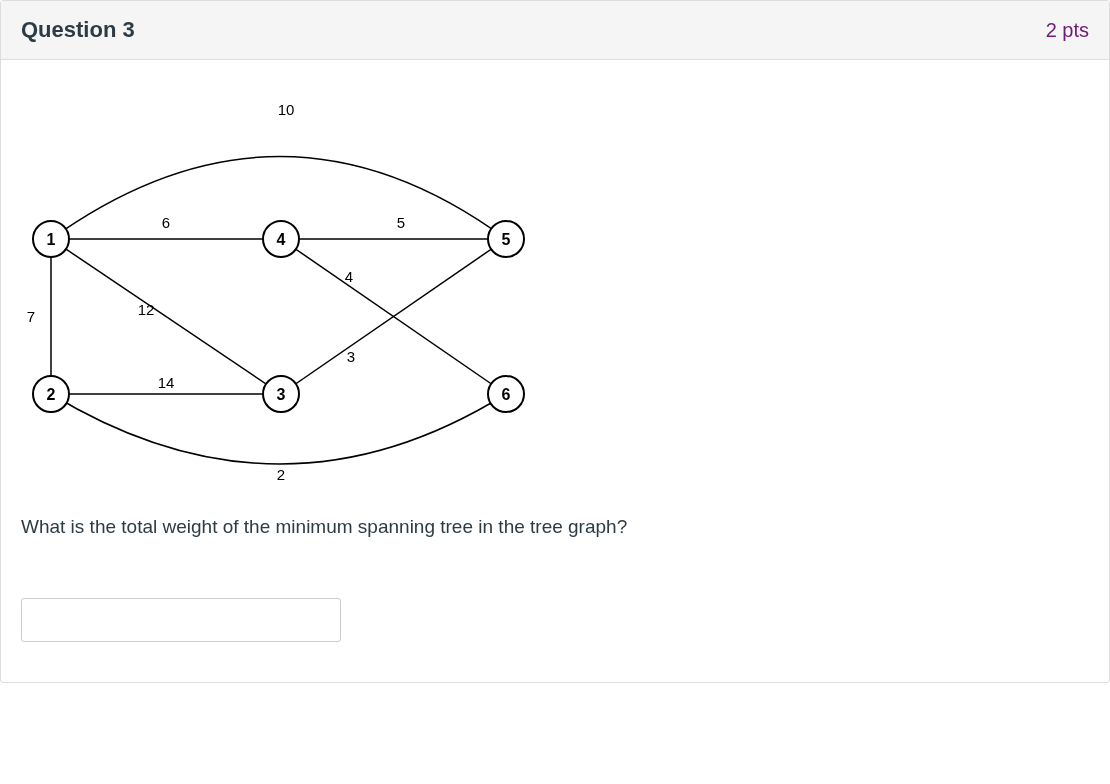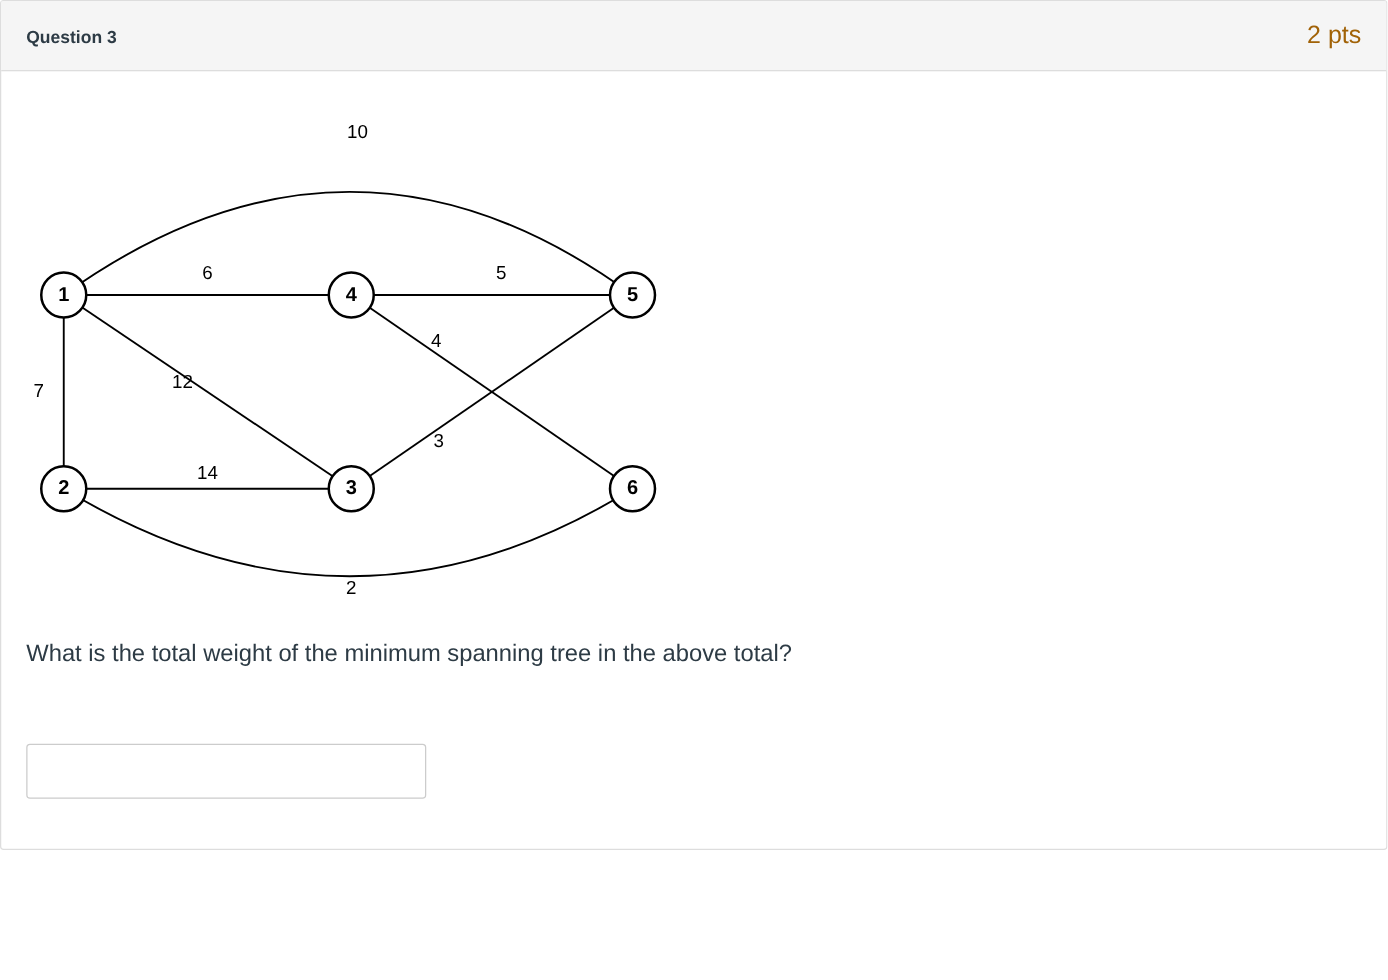--- a/index.html
+++ b/index.html
@@ -19,28 +19,28 @@
   }
   .question-header {
     display: flex;
     justify-content: space-between;
     align-items: center;
     padding: 16px 20px;
     border-bottom: 1px solid #ddd;
     background: #f5f5f5;
   }
   .question-title {
-    font-size: 14px;
+    font-size: 22px;
     font-weight: 700;
     color: #2d3b45;
   }
   .question-points {
     font-size: 20px;
     font-weight: 400;
-    color: #a16207;
+    color: #701a75;
   }
   .question-body {
     padding: 24px 20px 40px 20px;
   }
   .graph-area {
     position: relative;
     width: 540px;
     height: 400px;
     margin-bottom: 32px;
   }
@@ -135,16 +135,16 @@
         <g>
           <circle cx="260" cy="310" r="18" fill="#fff" stroke="#000" stroke-width="2"></circle>
           <text class="node-label" x="260" y="310">3</text>
         </g>
         <g>
           <circle cx="485" cy="310" r="18" fill="#fff" stroke="#000" stroke-width="2"></circle>
           <text class="node-label" x="485" y="310">6</text>
         </g>
       </svg>
     </div>
-    <div class="question-text">What is the total weight of the minimum spanning tree in the above  total?</div>
+    <div class="question-text">What is the total weight of the minimum spanning tree in the tree  graph?</div>
     <input type="text" class="answer-input" value="" style="">
   </div>
 </div>
 
 </body></html>

